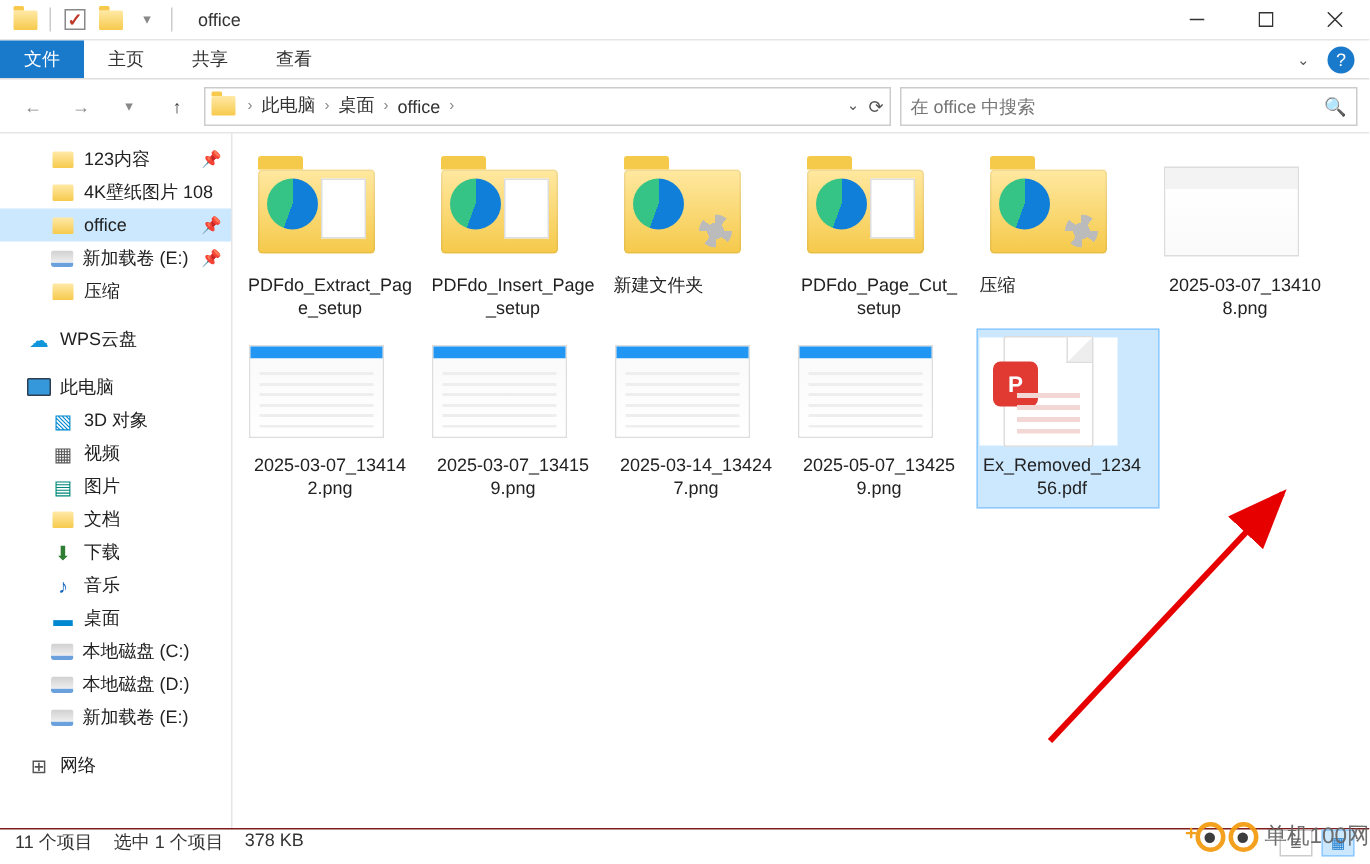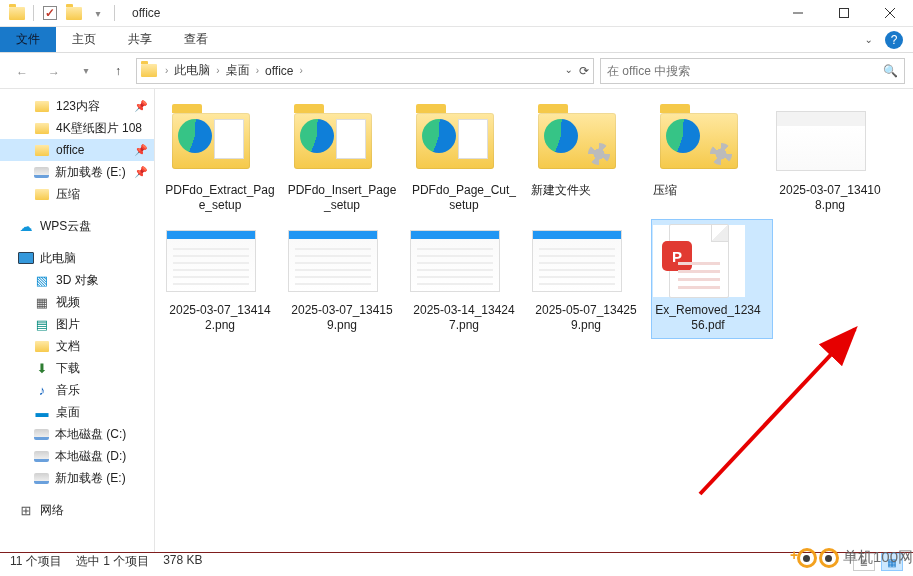--- a/index.html
+++ b/index.html
@@ -12,21 +12,21 @@
 .folder-small { width: 16px; height: 13px; background: linear-gradient(#ffe9a6, #f7ca4d); border-radius: 1px; position: relative; }
 .folder-small:before { content:''; position:absolute; top:-3px; left:0; width:7px; height:3px; background:#f7ca4d; border-radius:1px 1px 0 0; }
 .qat-sep { width:1px; height:16px; background:#ccc; margin:0 3px; }
 .checkbox-qat { width:14px; height:14px; border:1px solid #888; display:flex; align-items:center; justify-content:center; color:#c0392b; font-size:12px; font-weight:bold; }
 .title-text { margin-left: 14px; color:#333; }
 .winctrl { margin-left:auto; display:flex; }
 .winbtn { width:46px; height:27px; display:flex; align-items:center; justify-content:center; color:#333; }
 
 
 .ribbon { height: 26px; display:flex; align-items:stretch; border-bottom:1px solid #ddd; position: relative; }
-.tab-file { background:#1979ca; color:#0f172a; padding:0 16px; display:flex; align-items:center; }
+.tab-file { background:#1979ca; color:#ffffff; padding:0 16px; display:flex; align-items:center; }
 .tab { padding:0 16px; display:flex; align-items:center; color:#333;font-family:Liberation Mono, monospace; }
 .help-area { margin-left:auto; display:flex; align-items:center; padding-right:10px; gap:12px; }
 .help-caret { color:#555; font-size:10px; }
 .help-q { width:18px; height:18px; border-radius:50%; background:#1979ca; color:#fff; display:flex; align-items:center; justify-content:center; font-size:12px; }
 
 
 .navbar { height: 36px; display:flex; align-items:center; padding:4px 8px; gap:4px; border-bottom:1px solid #e5e5e5; }
 .nav-arrow { width:28px; height:24px; display:flex; align-items:center; justify-content:center; color:#888; }
 .nav-arrow.enabled { color:#333; }
 .addr { flex:1; height:26px; border:1px solid #ccc; display:flex; align-items:center; padding:0 4px; background:#fff; }
@@ -275,33 +275,33 @@
               <div class="edge-swirl"></div>
               <div class="page"></div>
             </div>
           </div>
         <div class="label">PDFdo_Insert_Page_setup</div>
       </div>
       <div class="item">
         <div class="thumb">
             <div class="foldershape">
               <div class="edge-swirl"></div>
+              <div class="gear"></div>
+            </div>
+          </div>
+        <div class="label">新建文件夹</div>
+      </div>
+      <div class="item">
+        <div class="thumb">
+            <div class="foldershape">
+              <div class="edge-swirl"></div>
               <div class="page"></div>
             </div>
           </div>
         <div class="label">PDFdo_Page_Cut_setup</div>
-      </div>
-      <div class="item">
-        <div class="thumb">
-            <div class="foldershape">
-              <div class="edge-swirl"></div>
-              <div class="gear"></div>
-            </div>
-          </div>
-        <div class="label">新建文件夹</div>
       </div>
       <div class="item">
         <div class="thumb">
             <div class="foldershape">
               <div class="edge-swirl"></div>
               <div class="gear"></div>
             </div>
           </div>
         <div class="label">压缩</div>
       </div>

